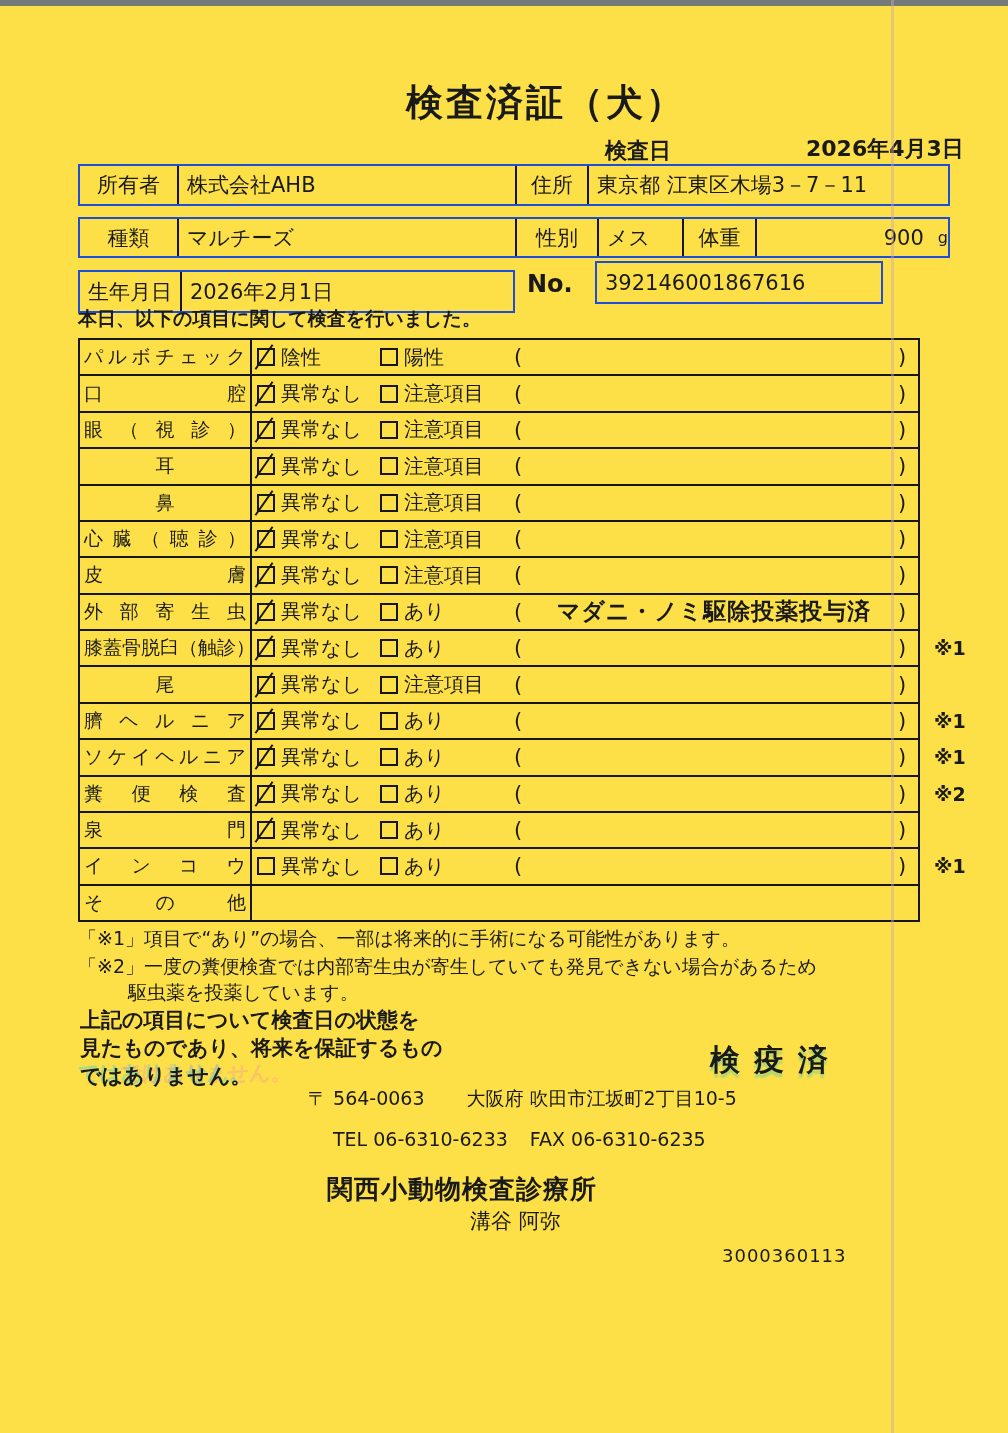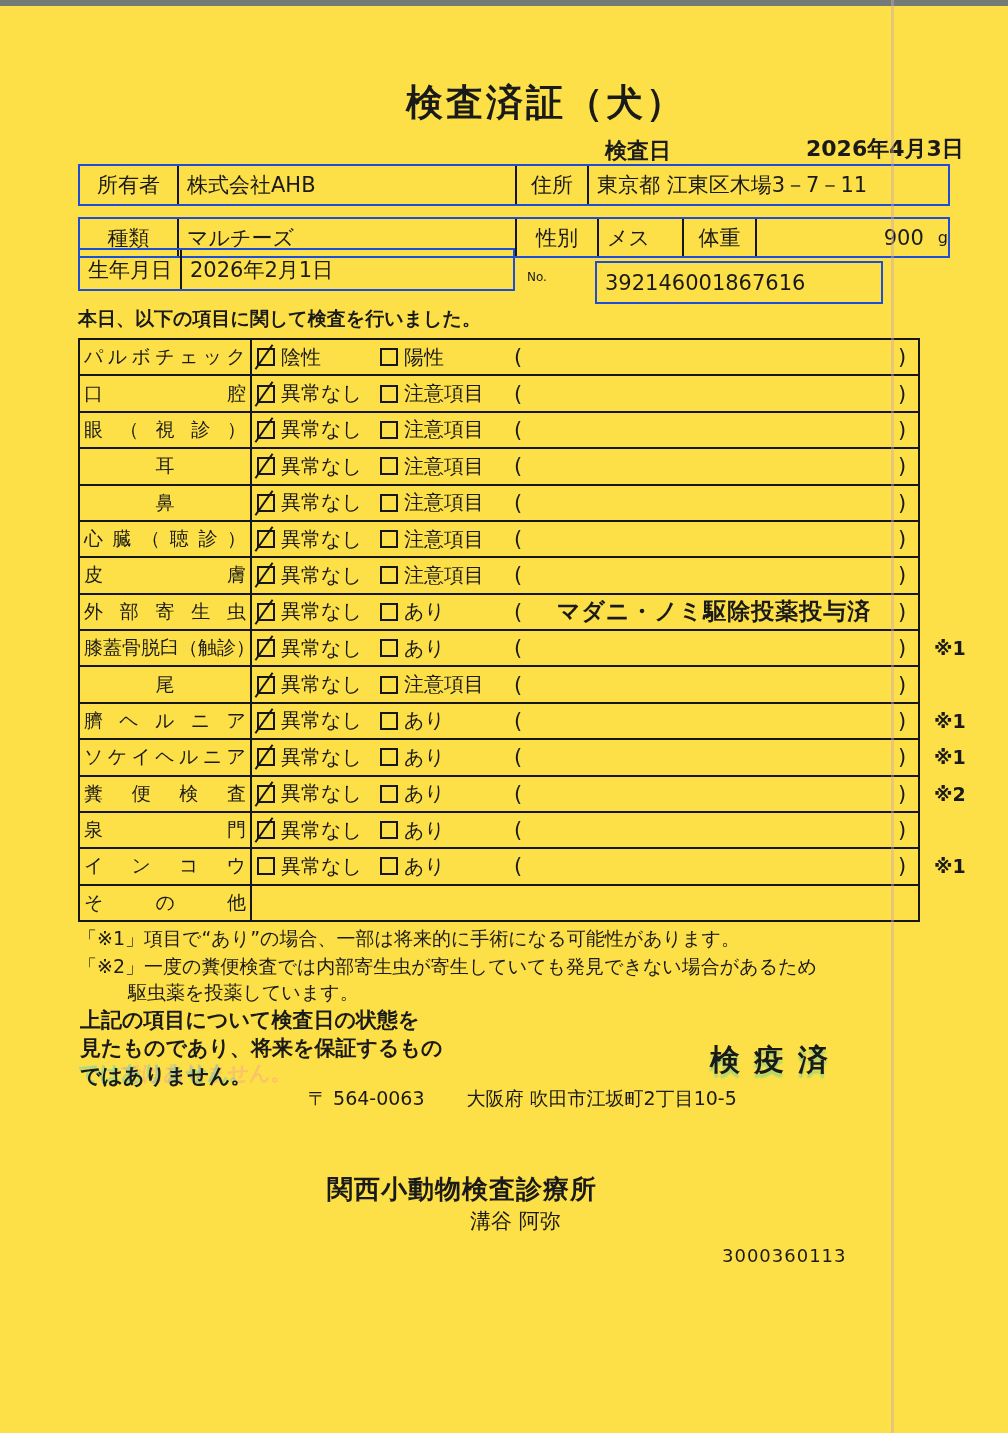--- a/index.html
+++ b/index.html
@@ -11,23 +11,23 @@
   .insp-label{position:absolute;top:136px;left:605px;font-size:22px;font-weight:600;}
   .insp-date{position:absolute;top:134px;left:806px;font-size:22px;font-weight:600;white-space:nowrap;}
 
   .box{position:absolute;border:2px solid #1d4ed8;display:flex;box-sizing:border-box;background:transparent;}
   .cell{display:flex;align-items:center;border-right:2px solid #161616;box-sizing:border-box;
         font-size:21px;font-weight:500;padding:0 8px;white-space:nowrap;overflow:visible;}
   .cell:last-child{border-right:none;}
   .cell.hdr{justify-content:center;padding:0 4px;}
   .tableA{left:78px;top:164px;width:872px;height:42px;}
   .tableB{left:78px;top:217px;width:872px;height:41px;}
-  .tableC-left{left:78px;top:248px;width:437px;height:43px;}
+  .tableC-left{left:78px;top:270px;width:437px;height:43px;}
   .tableC-right{left:595px;top:261px;width:288px;height:43px;align-items:center;}
-  .no-label{position:absolute;left:527px;top:270px;font-size:12px;font-weight:400;}
+  .no-label{position:absolute;left:527px;top:270px;font-size:24px;font-weight:700;}
   .w-val{display:flex;justify-content:flex-end;align-items:center;flex:1;padding:0 8px;}
   .w-val .num{font-size:21px;font-weight:500;}
   .w-val .unit{font-size:16px;margin-left:14px;}
 
   .intro{position:absolute;left:78px;top:306px;font-size:19px;font-weight:600;}
 
   .ctable{position:absolute;left:78px;top:338px;width:842px;height:584px;
           border:2px solid #161616;box-sizing:border-box;display:flex;flex-direction:column;}
   .crow{flex:1;display:flex;border-bottom:2px solid #161616;min-height:0;}
   .crow:last-child{border-bottom:none;}
@@ -479,18 +479,21 @@
     <div>上記の項目について検査日の状態を</div>
     <div>見たものであり、将来を保証するもの</div>
     <div class="fringe">ではありません。</div>
   </div>
 
   <div class="stamp">検疫済</div>
 
   <div class="f-addr">
     <span>〒 564-0063</span><span class="gap"></span><span>大阪府 吹田市江坂町2丁目10-5</span>
   </div>
+  <div class="f-tel">
+    <span>TEL 06-6310-6233</span><span class="gap"></span><span>FAX 06-6310-6235</span>
+  </div>
   <div class="f-clinic">関西小動物検査診療所</div>
   <div class="f-vet">溝谷 阿弥</div>
   <div class="f-serial">3000360113</div>
 
   <div class="scanline"></div>
 </div>
 
 </body></html>

